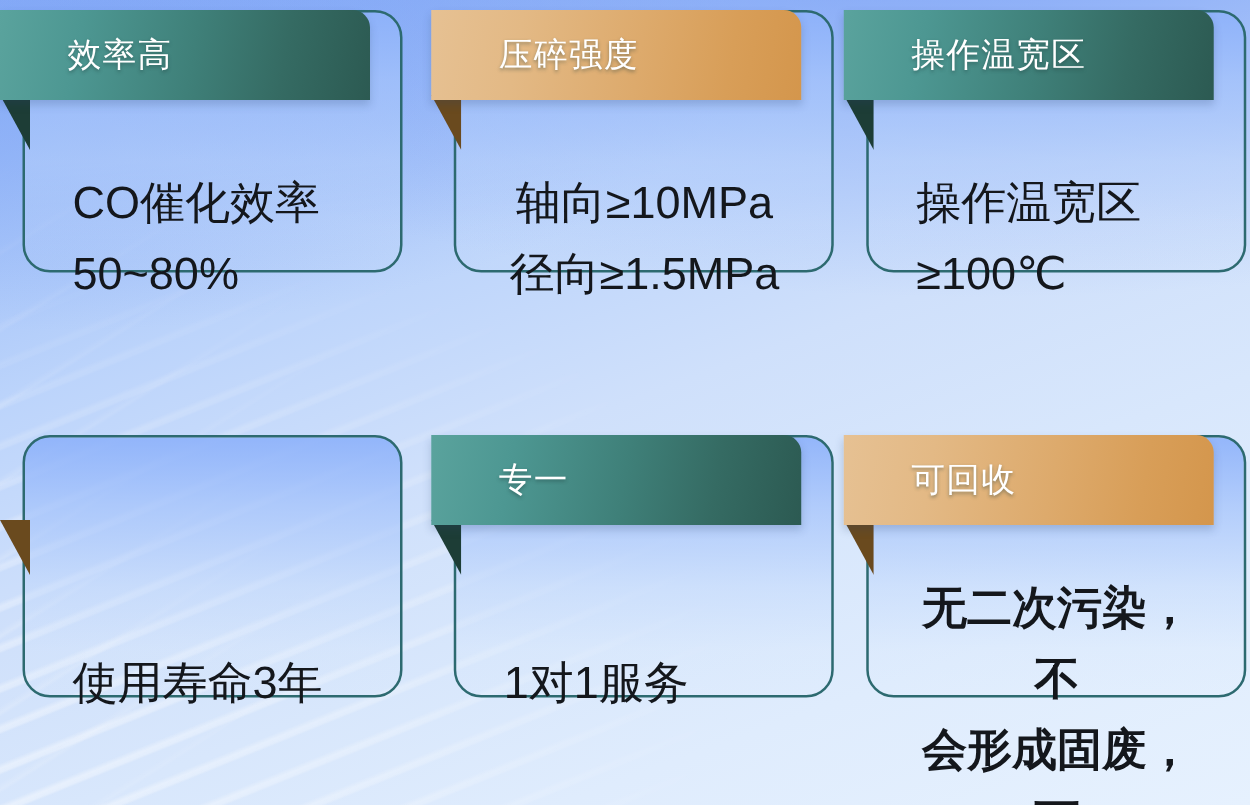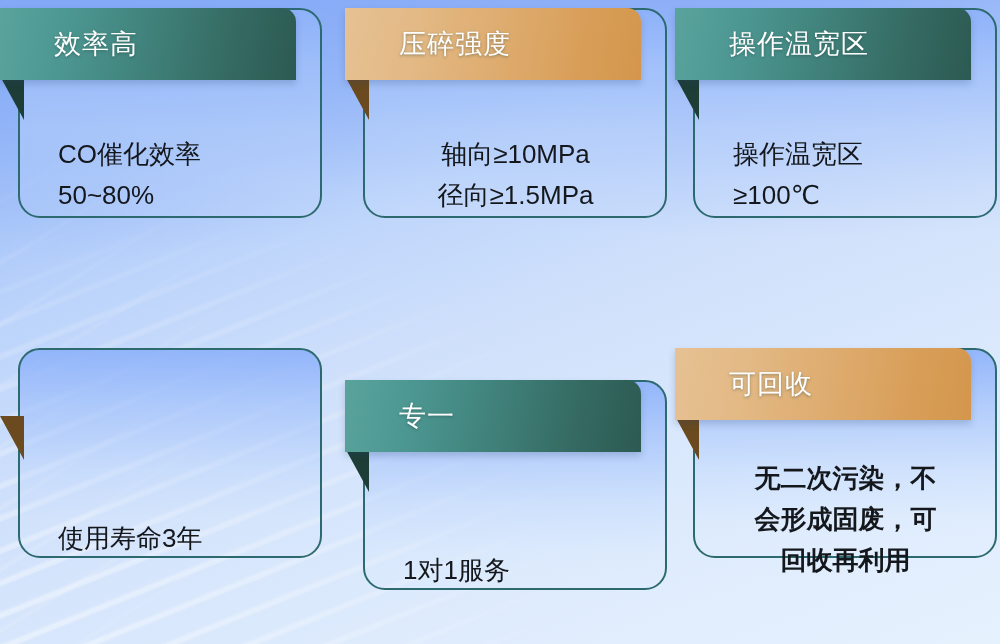--- a/index.html
+++ b/index.html
@@ -140,21 +140,21 @@
     white-space: nowrap;
     text-shadow: 0 1px 3px rgba(30,60,60,0.45);
   }
 
   .card-text {
     position: absolute;
     left: 58px;
     right: 22px;
     z-index: 2;
     color: #14171c;
-    font-size: 26px;
+    font-size: 36px;
     line-height: 1.58;
     white-space: pre-line;
   }
 
   
   .card .card-text.pos-a { top: 126px; }
   .card .card-text.pos-b { top: 170px; }
   .card .card-text.pos-c { top: 110px; font-weight: bold; }
 </style>
 </head>
@@ -211,21 +211,21 @@
   <div class="card" style="left:0px; top:348px;">
     <div class="card-body"></div>
     <div class="ribbon-fold">
       <svg width="24" height="44" viewBox="0 0 24 44">
           <polygon points="0,0 24,0 24,44" fill="#6a4a1e"></polygon>
         </svg>
     </div>
     <div class="card-text pos-b">使用寿命3年</div>
   </div>
 
-  <div class="card" style="left:345px; top:348px;margin-top:32px;">
+  <div class="card" style="left:345px; top:348px;">
     <div class="card-body"></div>
     <div class="ribbon-fold">
       <svg width="24" height="44" viewBox="0 0 24 44">
           <polygon points="0,0 24,0 24,44" fill="#1d3d36"></polygon>
         </svg>
     </div>
     <div class="ribbon green">
       <span class="ribbon-title">专一</span>
     </div>
     <div class="card-text pos-b">1对1服务</div>

